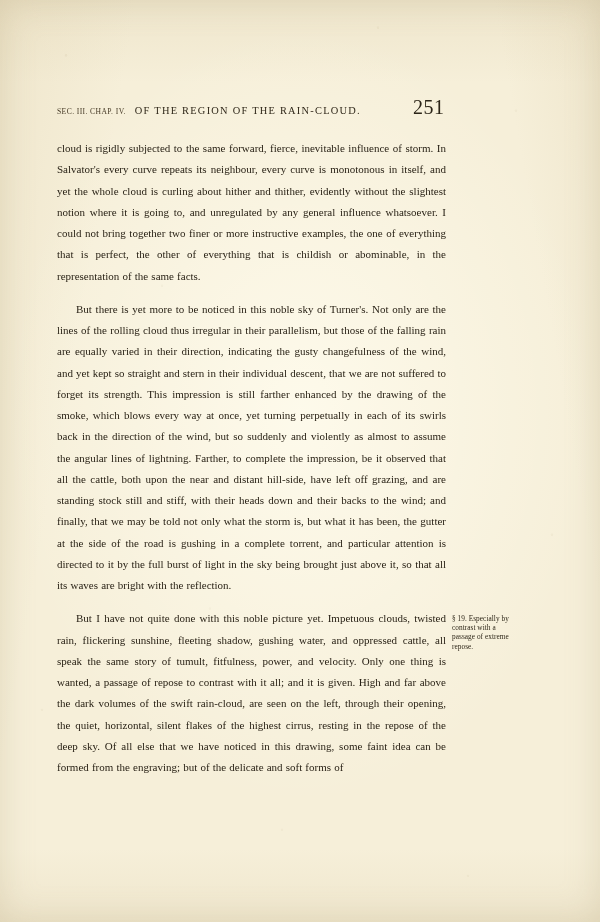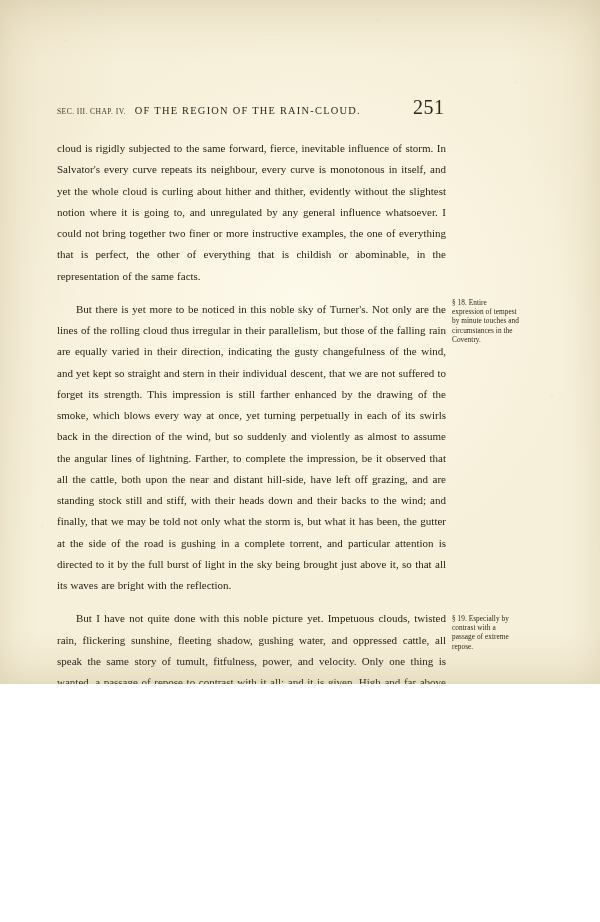--- a/index.html
+++ b/index.html
@@ -4,21 +4,21 @@
 <style>
   html, body {
     margin: 0;
     padding: 0;
     background: #ffffff;
   }
 
   #page {
     position: relative;
     width: 600px;
-    height: 684px;
+    height: 922px;
     overflow: hidden;
     background: #f6efd9;
     background-image:
       radial-gradient(ellipse 70% 60% at 50% 45%, rgba(255,252,238,0.85) 0%, rgba(255,252,238,0) 70%),
       linear-gradient(100deg, rgba(226,213,180,0.35) 0%, rgba(245,236,210,0) 18%),
       linear-gradient(260deg, rgba(222,208,174,0.30) 0%, rgba(245,236,210,0) 14%),
       linear-gradient(180deg, rgba(219,205,170,0.28) 0%, rgba(245,236,210,0) 9%),
       linear-gradient(0deg, rgba(219,205,170,0.25) 0%, rgba(245,236,210,0) 8%);
     font-family: "Liberation Serif", "DejaVu Serif", serif;
     color: #2b2417;
@@ -133,18 +133,17 @@
   </div>
 
   <div id="folio">251</div>
 
   <div id="body">
     <p class="para">cloud is rigidly subjected to the same forward, fierce, inevitable influence of storm. In Salvator's every curve repeats its neighbour, every curve is monotonous in itself, and yet the whole cloud is curling about hither and thither, evidently without the slightest notion where it is going to, and unregulated by any general influence whatsoever. I could not bring together two finer or more instructive examples, the one of everything that is perfect, the other of everything that is childish or abominable, in the representation of the same facts.</p>
     <p class="para indent">But there is yet more to be noticed in this noble sky of Turner's. Not only are the lines of the rolling cloud thus irregular in their parallelism, but those of the falling rain are equally varied in their direction, indicating the gusty changefulness of the wind, and yet kept so straight and stern in their individual descent, that we are not suffered to forget its strength. This impression is still farther enhanced by the drawing of the smoke, which blows every way at once, yet turning perpetually in each of its swirls back in the direction of the wind, but so suddenly and violently as almost to assume the angular lines of lightning. Farther, to complete the impression, be it observed that all the cattle, both upon the near and distant hill-side, have left off grazing, and are standing stock still and stiff, with their heads down and their backs to the wind; and finally, that we may be told not only what the storm is, but what it has been, the gutter at the side of the road is gushing in a complete torrent, and particular attention is directed to it by the full burst of light in the sky being brought just above it, so that all its waves are bright with the reflection.</p>
     <p class="para indent">But I have not quite done with this noble picture yet. Impetuous clouds, twisted rain, flickering sunshine, fleeting shadow, gushing water, and oppressed cattle, all speak the same story of tumult, fitfulness, power, and velocity. Only one thing is wanted, a passage of repose to contrast with it all; and it is given. High and far above the dark volumes of the swift rain-cloud, are seen on the left, through their opening, the quiet, horizontal, silent flakes of the highest cirrus, resting in the repose of the deep sky. Of all else that we have noticed in this drawing, some faint idea can be formed from the engraving; but of the delicate and soft forms of</p>
   </div>
 
-  <div class="side-note" id="side-note-18">§ 18. Entire expression of tempest by minute touches and circumstances in the Coventry.</div>
 
   <div class="side-note" id="side-note-19">§ 19. Especially by contrast with a passage of extreme repose.</div>
 
   <div id="edge"></div>
 </div>
 
 </body></html>

